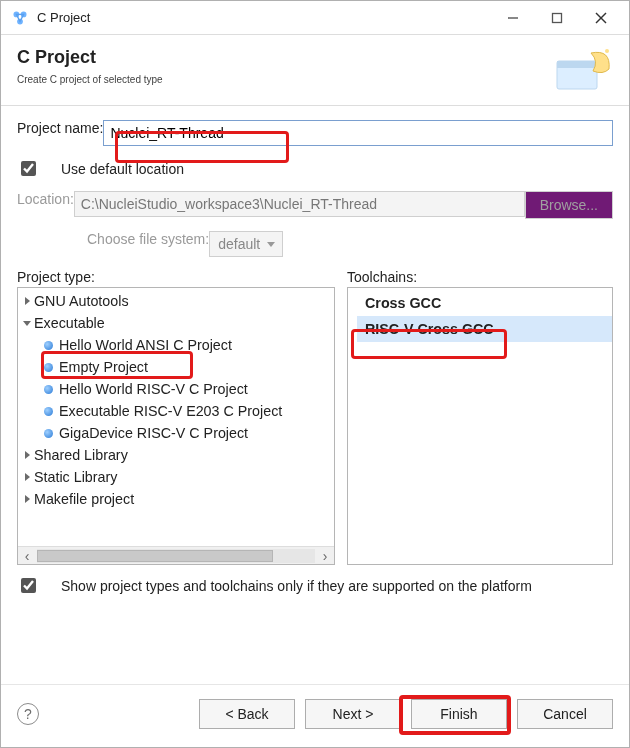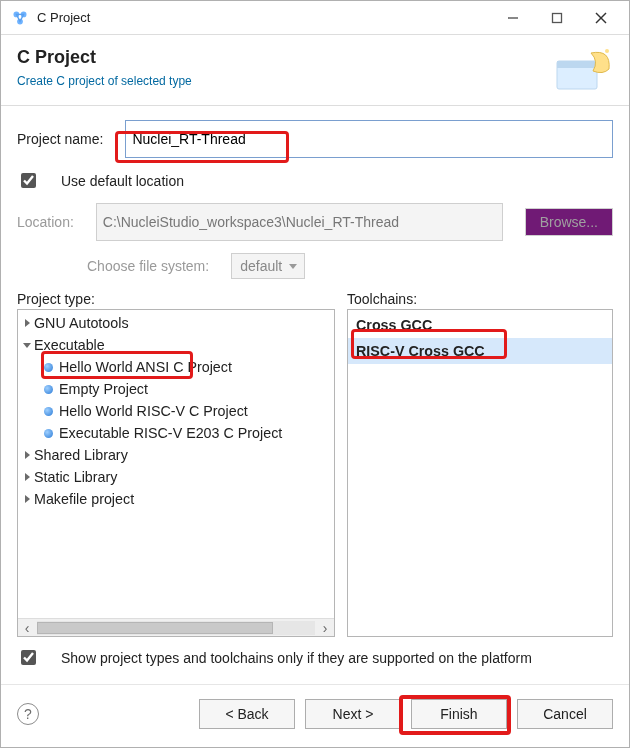--- a/index.html
+++ b/index.html
@@ -11,31 +11,31 @@
   .titlebar { height: 34px; display: flex; align-items: center; padding: 0 6px; border-bottom: 1px solid #ddd; }
   .titlebar .app-icon { width: 18px; height: 18px; margin: 0 8px 0 4px; }
   .titlebar .title { flex: 0 0 auto; font-size: 13px; }
   .titlebar .spacer { flex: 1; }
   .winbtn { width: 44px; height: 30px; display: flex; align-items: center; justify-content: center; color: #555; }
   .winbtn svg { width: 12px; height: 12px; }
 
   .header { padding: 12px 16px 10px 16px; display: flex; align-items: flex-start; border-bottom: 1px solid #ddd; background: #fff; }
   .header .texts { flex: 1; }
   .header h1 { margin: 0 0 6px 0; font-size: 18px; font-weight: 600; }
-  .header .sub { font-size: 12px; color: #0369a1; }
+  .header .sub { font-size: 10px; color: #404040; }
   .header .banner-icon { width: 60px; height: 48px; }
 
   .form { padding: 14px 16px 8px 16px; display: flex; flex-direction: column; gap: 12px; }
 
-  .row { display: flex; align-items: center; gap: 22px; }
+  .row { display: flex; gap: 0; }
   .label { font-size: 14px; }
   .label.disabled { color: #9a9a9a; }
 
   input[type=text] {
-    font-size: 14px; padding: 3px 6px; border: 1px solid #7a9fcf; height: 38px;
+    font-size: 14px; padding: 3px 6px; border: 1px solid #7a9fcf; height: 26px;
   }
   input[type=text].wide { flex: 1; }
   input[type=text][disabled] { background: #f4f4f4; border-color: #cfcfcf; color: #777; }
 
   .chk { display: flex; align-items: center; gap: 22px; }
   .chk input { width: 15px; height: 15px; accent-color: #555; }
 
   .btn {
     min-width: 84px; height: 28px; padding: 0 14px; font-size: 14px;
     background: #f6f6f6; border: 1px solid #adadad; color: #222;
@@ -50,21 +50,21 @@
   .select::after {
     content: ""; position: absolute; right: 7px; top: 10px;
     border-left: 4px solid transparent; border-right: 4px solid transparent; border-top: 5px solid #999;
   }
 
   .lists { display: flex; gap: 12px; padding: 4px 16px 0 16px; }
   .listcol { display: flex; flex-direction: column; }
   .listcol.left { flex: 0 0 318px; justify-content: space-between; }
   .listcol.right { flex: 1; }
   .list-label { font-size: 14px; margin-bottom: 2px; }
-  .listbox { border: 1px solid #b5b5b5; height: 328px; background: #fff; overflow: hidden; position: relative; }
+  .listbox { border: 1px solid #b5b5b5; height: 278px; background: #fff; overflow: hidden; position: relative; padding-left: 9px; }
   .listbox .scrollarea { position: absolute; inset: 0 0 18px 0; overflow: hidden; padding-top: 2px; }
   .listbox.left .hscrollbar {
     position: absolute; left: 0; right: 0; bottom: 0; height: 18px; background: #f0f0f0; border-top: 1px solid #ddd;
     display: flex; align-items: center;
   }
   .hscrollbar .arrow { width: 18px; height: 18px; display: flex; align-items: center; justify-content: center; color: #666; }
   .hscrollbar .track { flex: 1; height: 14px; background: #e6e6e6; margin: 0 1px; position: relative; }
   .hscrollbar .thumb { position: absolute; left: 0; top: 1px; bottom: 1px; width: 85%; background: #c9c9c9; border: 1px solid #b5b5b5; }
 
   .tree { list-style: none; margin: 0; padding: 0; font-size: 14.3px; line-height: 22px; }
@@ -194,20 +194,24 @@
                 <span class="dot"></span>
                 <span>Empty Project</span>
               </li>
             <li class="child">
                 <span class="dot"></span>
                 <span>Hello World RISC-V C Project</span>
               </li>
             <li class="child">
                 <span class="dot"></span>
                 <span>Executable RISC-V E203 C Project</span>
+              </li>
+            <li class="child">
+                <span class="dot"></span>
+                <span>GigaDevice RISC-V C Project</span>
               </li>
             <li>
                 <span class="tw">
                   <span class="tri-r"></span>
                 </span>
                 <span>Shared Library</span>
               </li>
             <li>
                 <span class="tw">
                   <span class="tri-r"></span>

